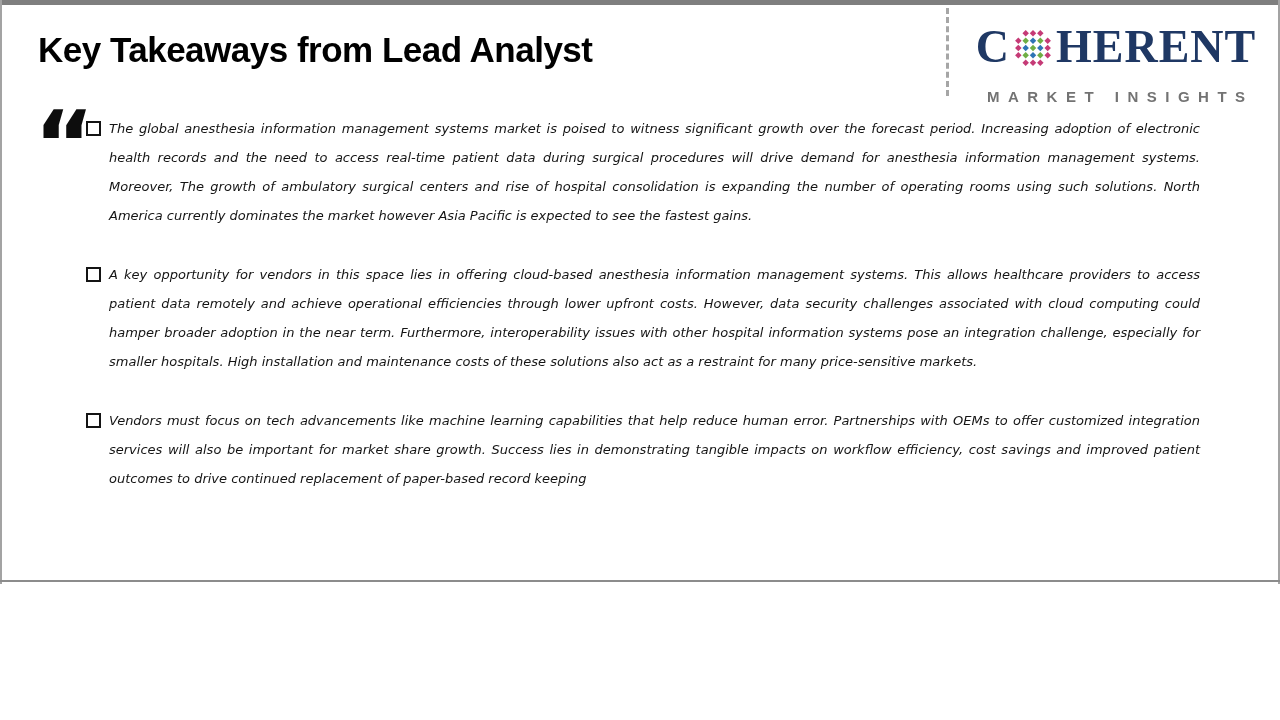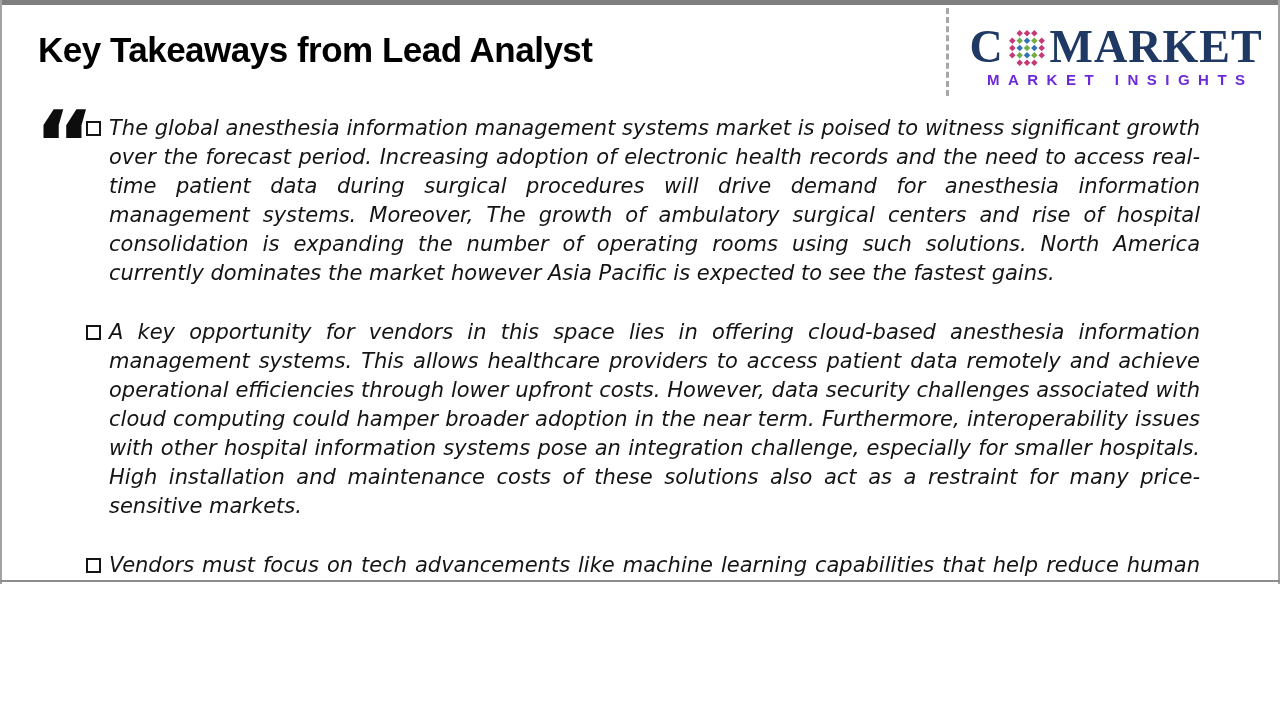--- a/index.html
+++ b/index.html
@@ -31,23 +31,23 @@
 
   .logo{position:absolute;top:24px;left:968px;width:296px;text-align:center;}
   .logo-word{
     font-family:"Liberation Serif", serif;
     font-weight:bold;font-size:46px;line-height:46px;
     color:#1f3864;letter-spacing:1px;
     display:flex;align-items:center;justify-content:center;
   }
   .logo-globe{display:inline-block;width:44px;height:44px;margin:0 1px;position:relative;top:1px;}
   .logo-sub{
-    margin-top:1px;
+    margin-top:18px;
     font-family:"Liberation Sans", sans-serif;
-    font-size:15px;font-weight:bold;color:#6d28d9;
+    font-size:15px;font-weight:bold;color:#737373;
     letter-spacing:8.5px;text-indent:8.5px;white-space:nowrap;
   }
 
   .quote{
     position:absolute;
     font-family:"DejaVu Sans", sans-serif;
     font-weight:bold;color:#0d0d0d;
     font-size:92px;line-height:0;
   }
   .quote-open{left:34px;top:146px;}
@@ -56,21 +56,21 @@
   .content{
     position:absolute;left:86px;top:114px;width:1114px;
     color:#141414;
   }
   .bullet{
     position:relative;
     padding-left:23px;
     margin-bottom:30px;
     font-family:"DejaVu Sans", sans-serif;
     font-style:italic;
-    font-size:21px;line-height:29px;
+    font-size:13px;line-height:29px;
     text-align:justify;
   }
   .bullet-icon{
     position:absolute;left:0;top:7px;
     width:11px;height:11px;
     border:2.2px solid #141414;
     background:#fff;
     display:inline-block;
   }
 
@@ -119,21 +119,21 @@
             <rect x="5.5" y="-10.5" width="5" height="5" transform="rotate(45 8 -8)" fill="#6fae44"></rect>
             <rect x="-10.5" y="-2.5" width="5" height="5" transform="rotate(45 -8 0)" fill="#2e74b5"></rect>
             <rect x="-2.5" y="-2.5" width="5" height="5" transform="rotate(45 0 0)" fill="#6fae44"></rect>
             <rect x="5.5" y="-2.5" width="5" height="5" transform="rotate(45 8 0)" fill="#2e74b5"></rect>
             <rect x="-10.5" y="5.5" width="5" height="5" transform="rotate(45 -8 8)" fill="#6fae44"></rect>
             <rect x="-2.5" y="5.5" width="5" height="5" transform="rotate(45 0 8)" fill="#2e74b5"></rect>
             <rect x="5.5" y="5.5" width="5" height="5" transform="rotate(45 8 8)" fill="#6fae44"></rect>
           </g>
         </svg>
       </span>
-      <span>MARKET</span>
+      <span>HERENT</span>
     </div>
     <div class="logo-sub">MARKET INSIGHTS</div>
   </div>
 
   <div class="quote quote-open">“</div>
 
   <div class="content">
     <div class="bullet">
       <span class="bullet-icon"></span><span>The global anesthesia information management systems market is poised to witness significant growth over the forecast period. Increasing adoption of electronic health records and the need to access real-time patient data during surgical procedures will drive demand for anesthesia information management systems. Moreover, The growth of ambulatory surgical centers and rise of hospital consolidation is expanding the number of operating rooms using such solutions. North America currently dominates the market however Asia Pacific is expected to see the fastest gains.</span>
     </div>

